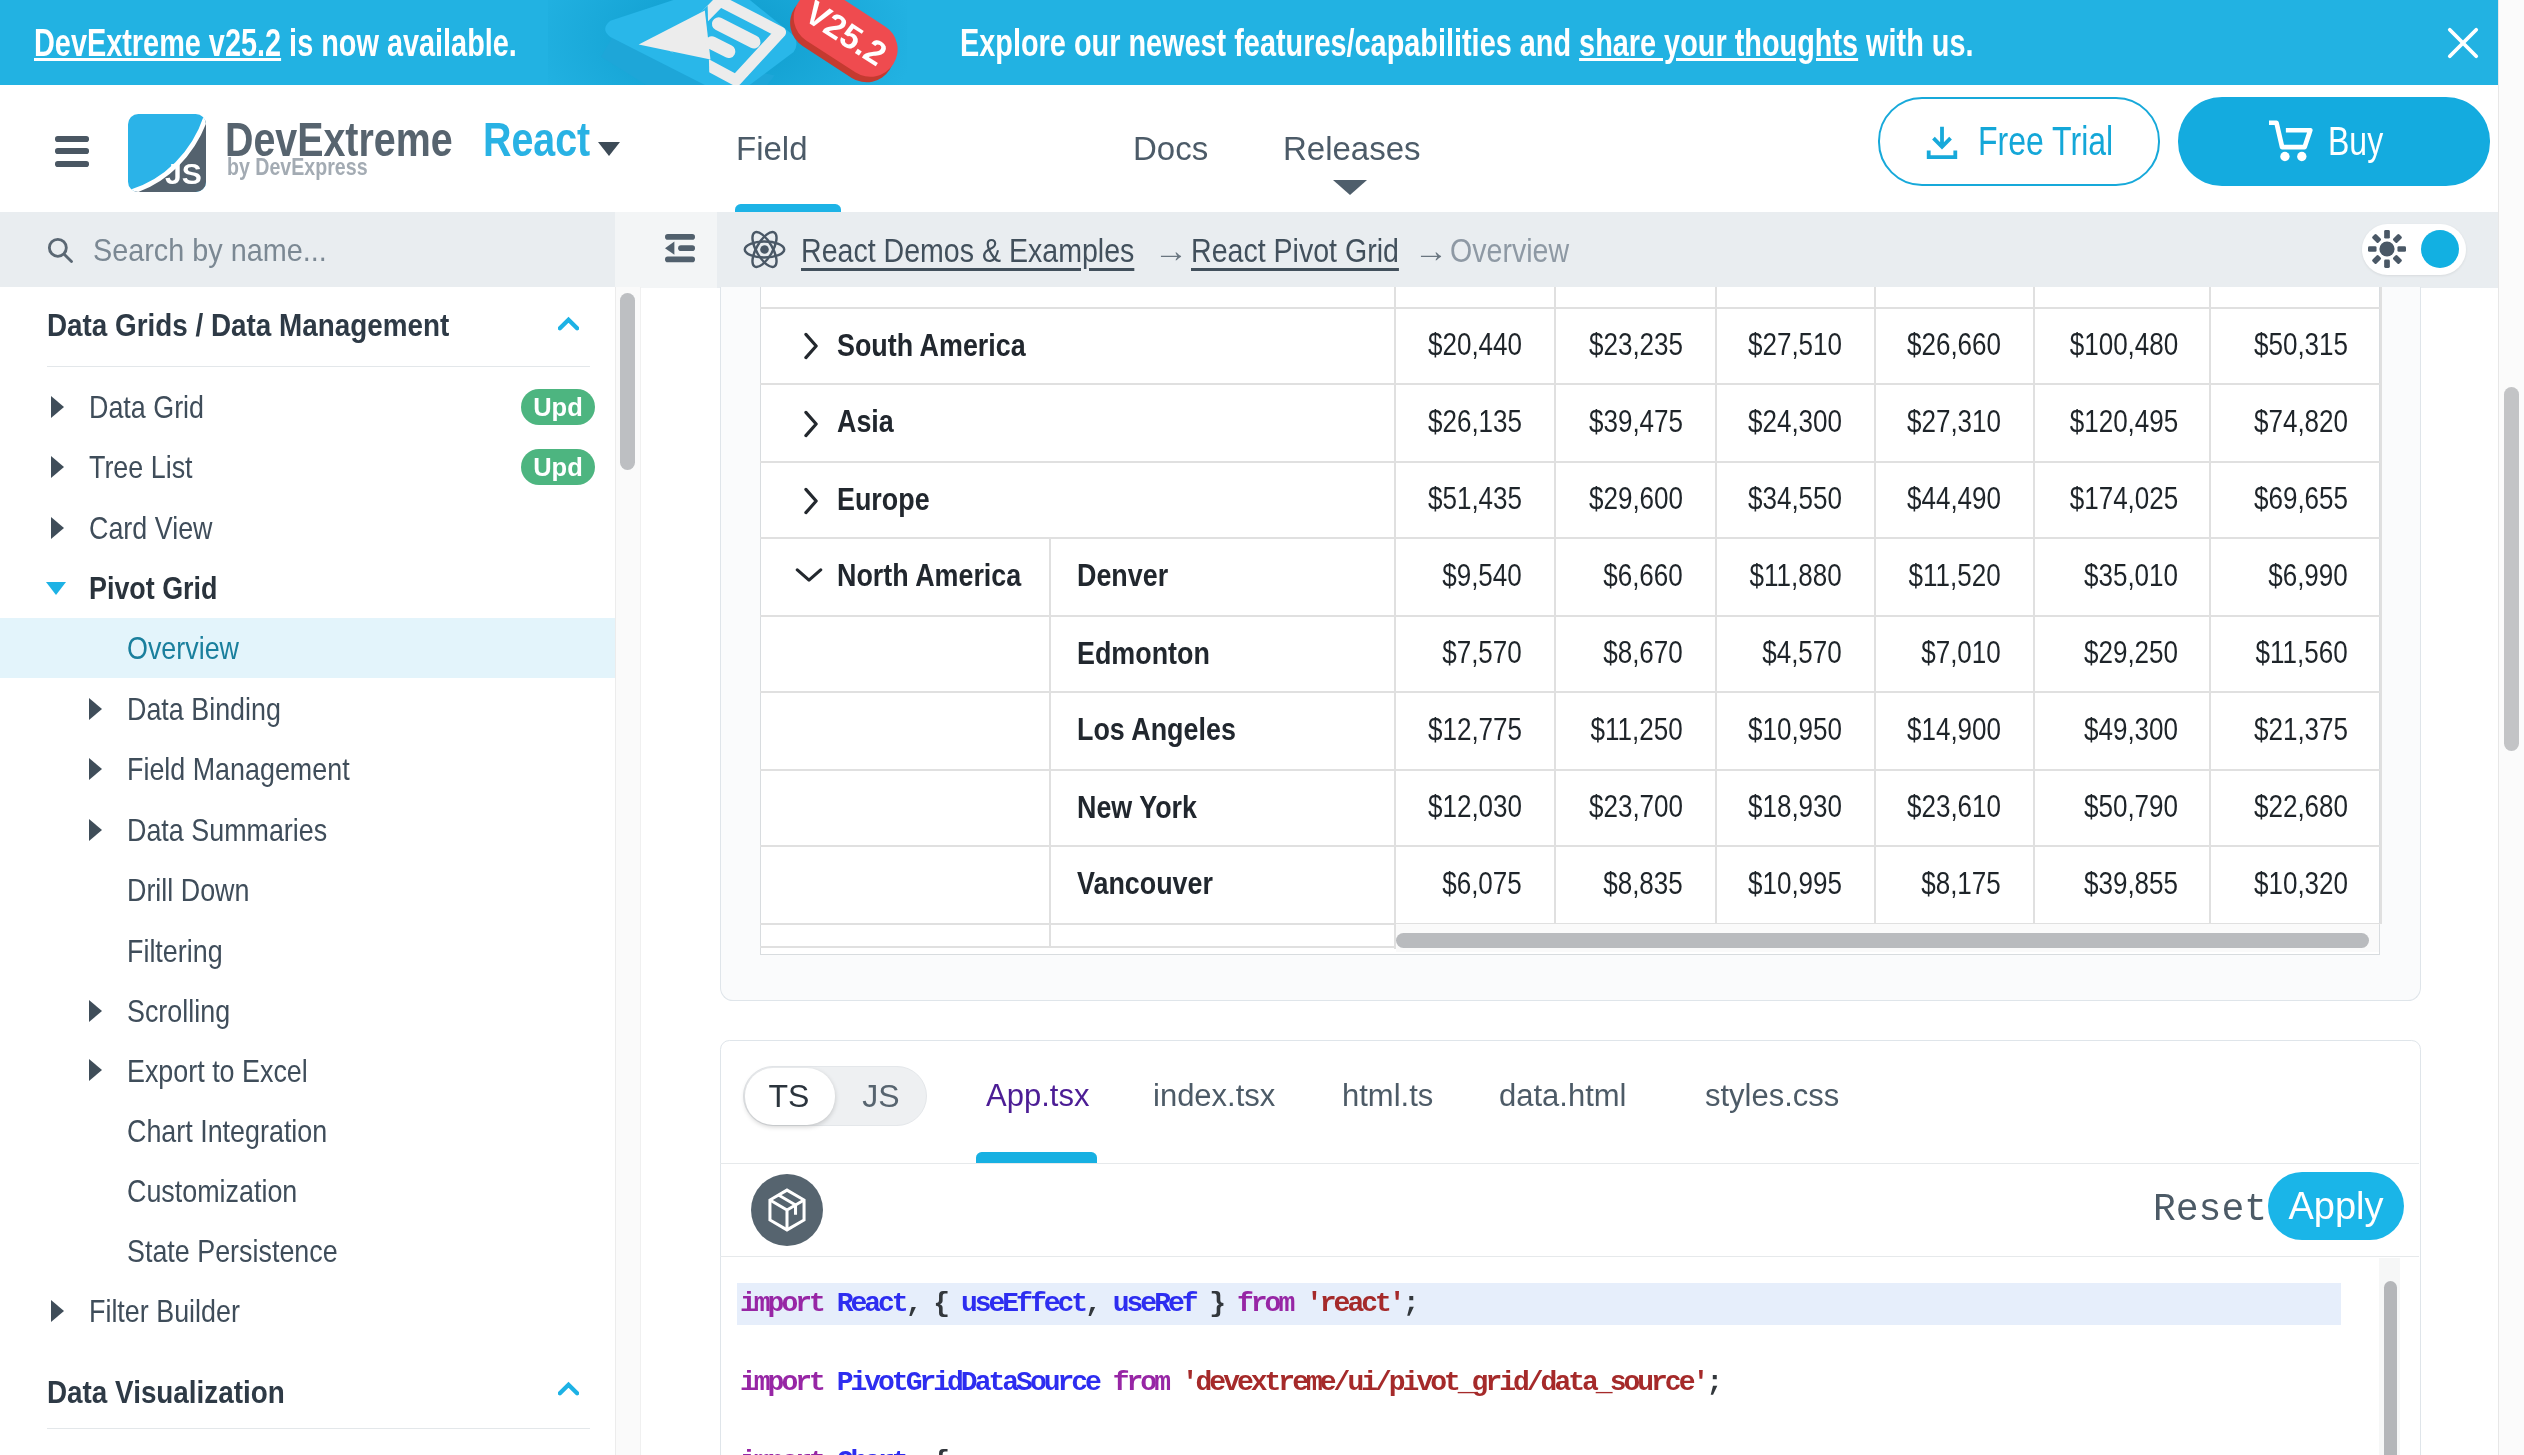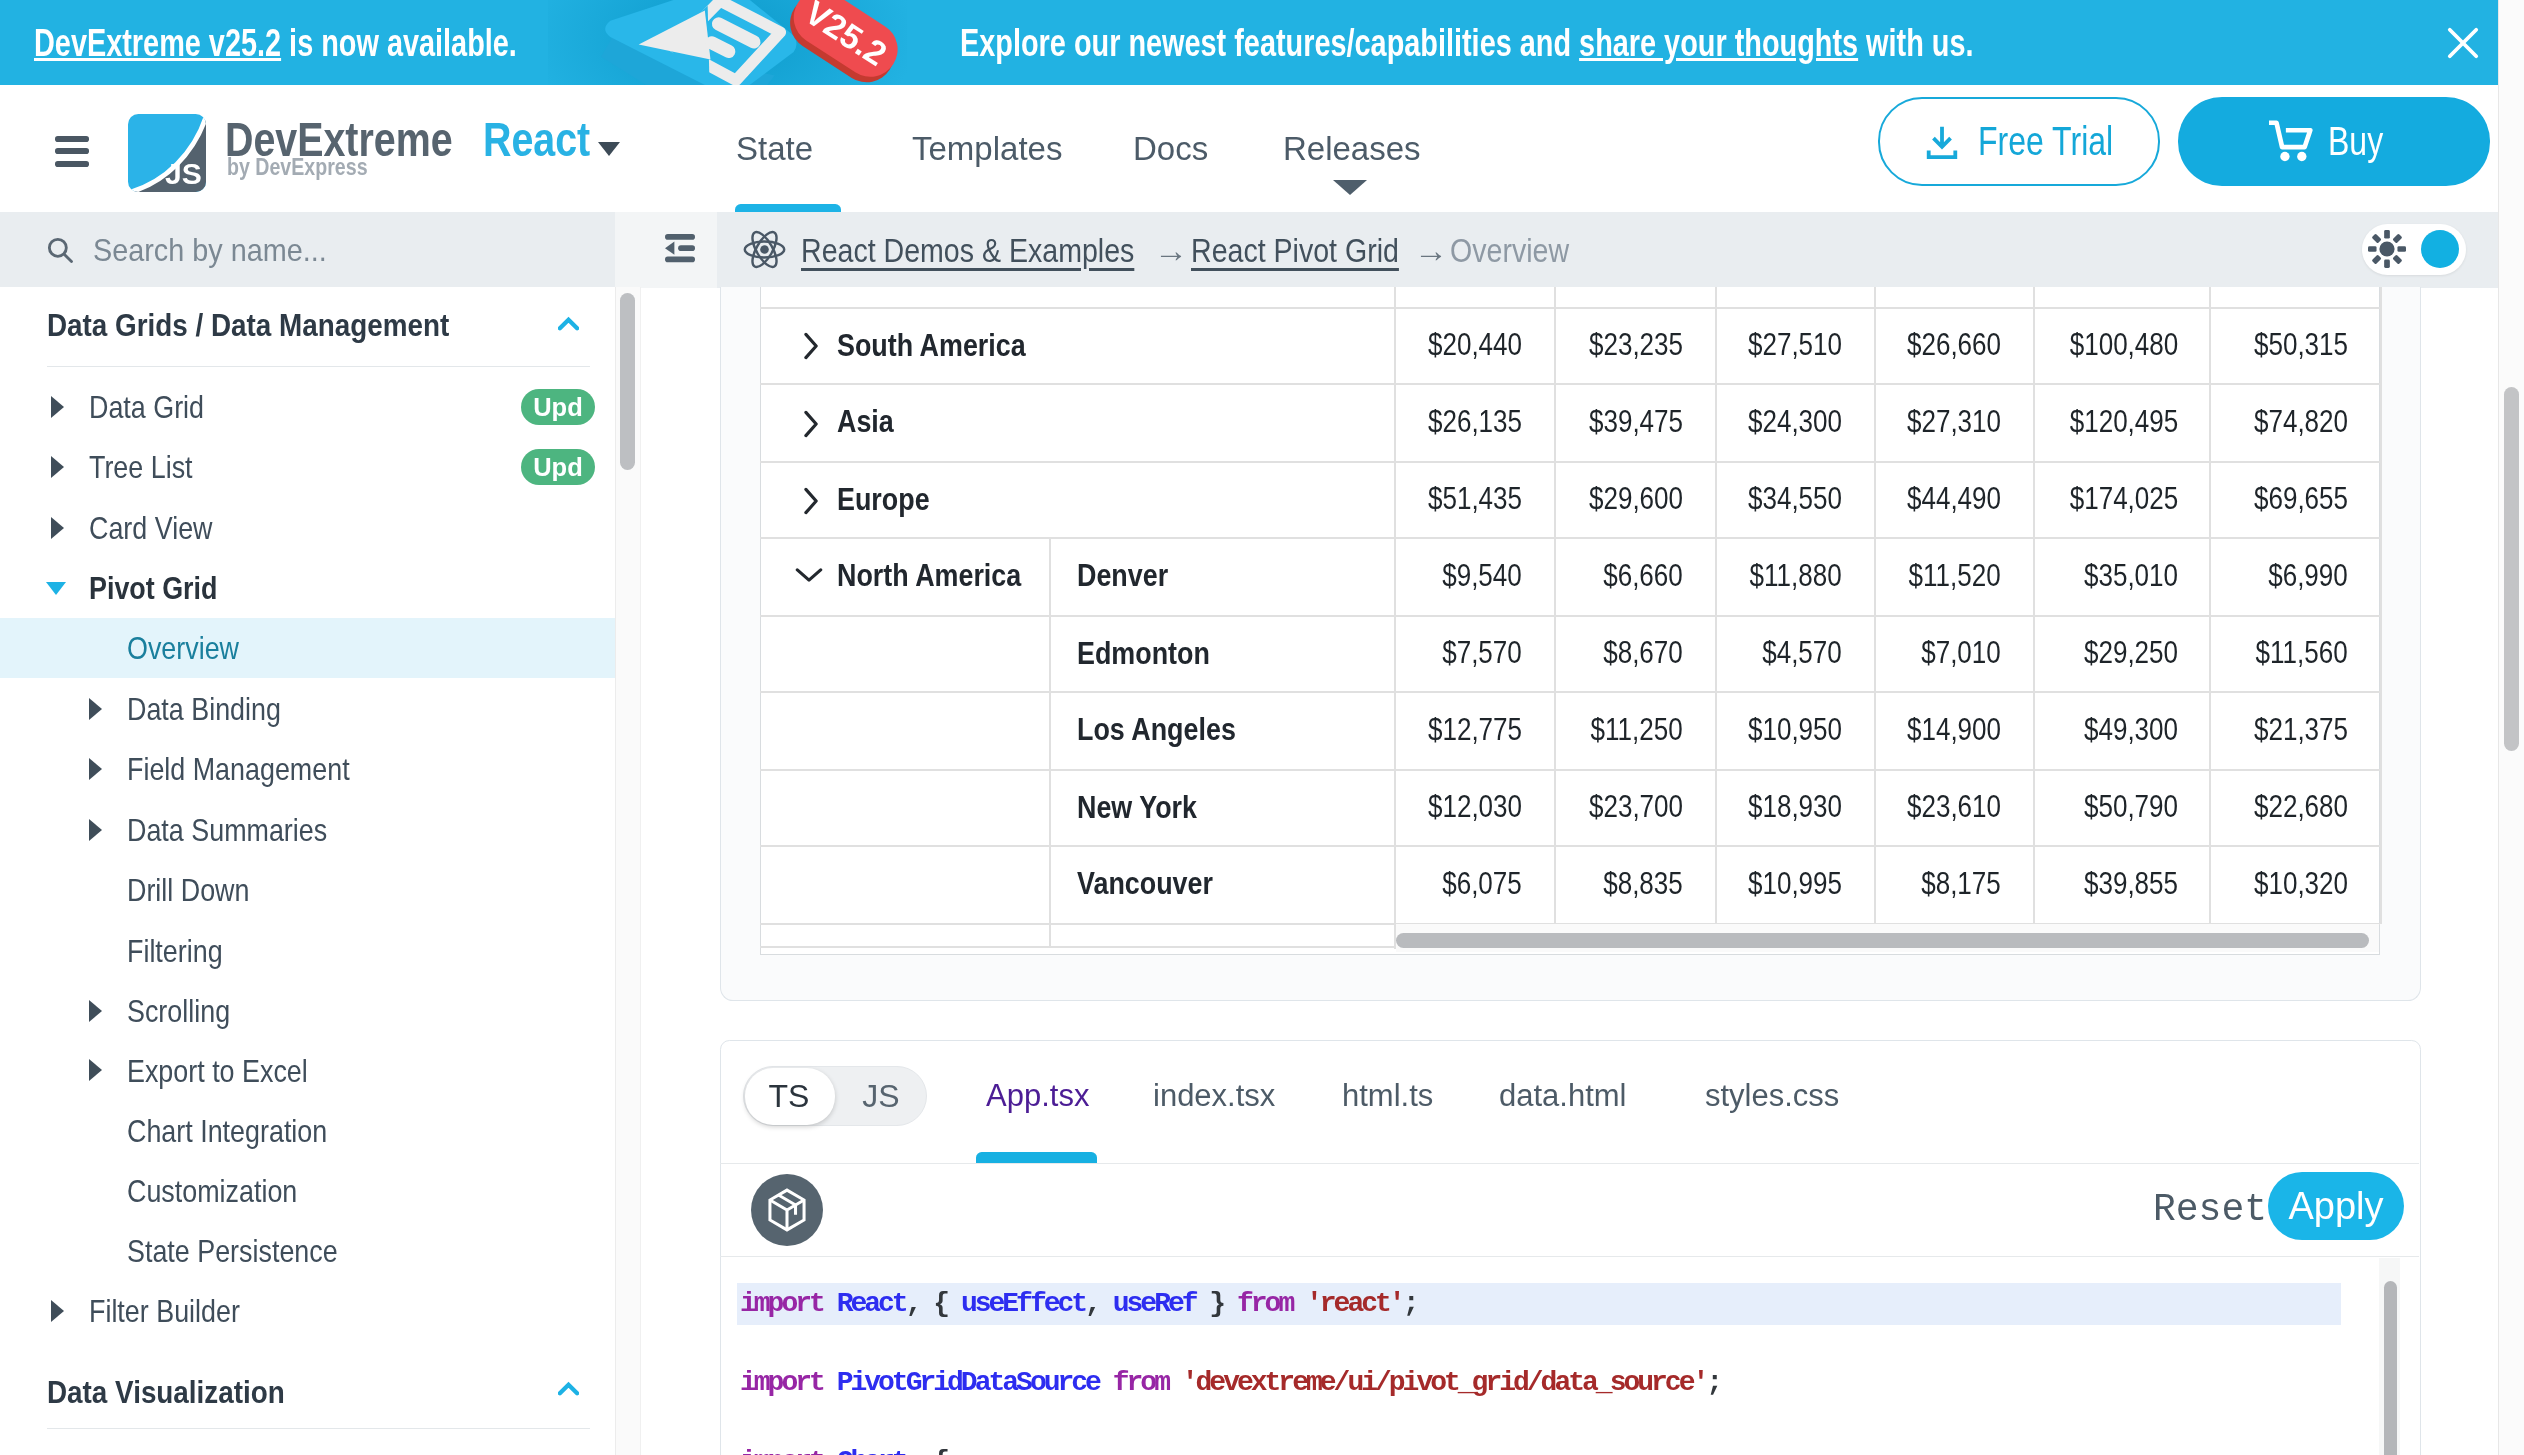--- a/index.html
+++ b/index.html
@@ -140,22 +140,21 @@
       <rect x="0" y="0" width="83" height="83" fill="#2bb3e8"></rect>
       <path d="M83,3 C70,42 40,72 3,83 L83,83 Z" fill="#54626e"></path>
       <path d="M3,83 C40,72 70,42 83,3" fill="none" stroke="#fff" stroke-width="5"></path>
       <text x="59" y="74" font-size="32" font-weight="700" fill="#fff" text-anchor="middle" font-family="Liberation Sans, sans-serif">JS</text>
     </g>
   </svg>
   <div id="wordmark" class="abs">DevExtreme</div>
   <div id="byline" class="abs">by DevExpress</div>
   <div id="react" class="abs">React</div>
   <div id="hcaret" class="abs"></div>
-  <div class="abs nav" style="left:736px;">State</div>
-  <div class="abs nav" style="left:912px;">Templates</div>
+  <div class="abs nav" style="left:736px;">Field</div>
   <div class="abs nav" style="left:1133px;">Docs</div>
   <div class="abs nav" style="left:1283px;">Releases</div>
   <div id="demosbar" class="abs"></div>
   <div id="reltri" class="abs"></div>
   <div id="freetrial" class="abs"></div>
   <svg class="abs" style="left:1923px;top:123px;" width="38" height="38" viewBox="0 0 40 40">
       <path d="M20 4 L20 24 M11 16 L20 25 L29 16" stroke="#17a9da" stroke-width="4" fill="none"></path>
       <path d="M6 29 L6 36 L34 36 L34 29" stroke="#17a9da" stroke-width="4" fill="none"></path>
     </svg>
   <div class="abs" style="left:1978px;top:97px;height:89px;line-height:89px;font-size:40px;color:#14a7d8;transform:scaleX(0.8);transform-origin:0 50%;">Free Trial</div>

